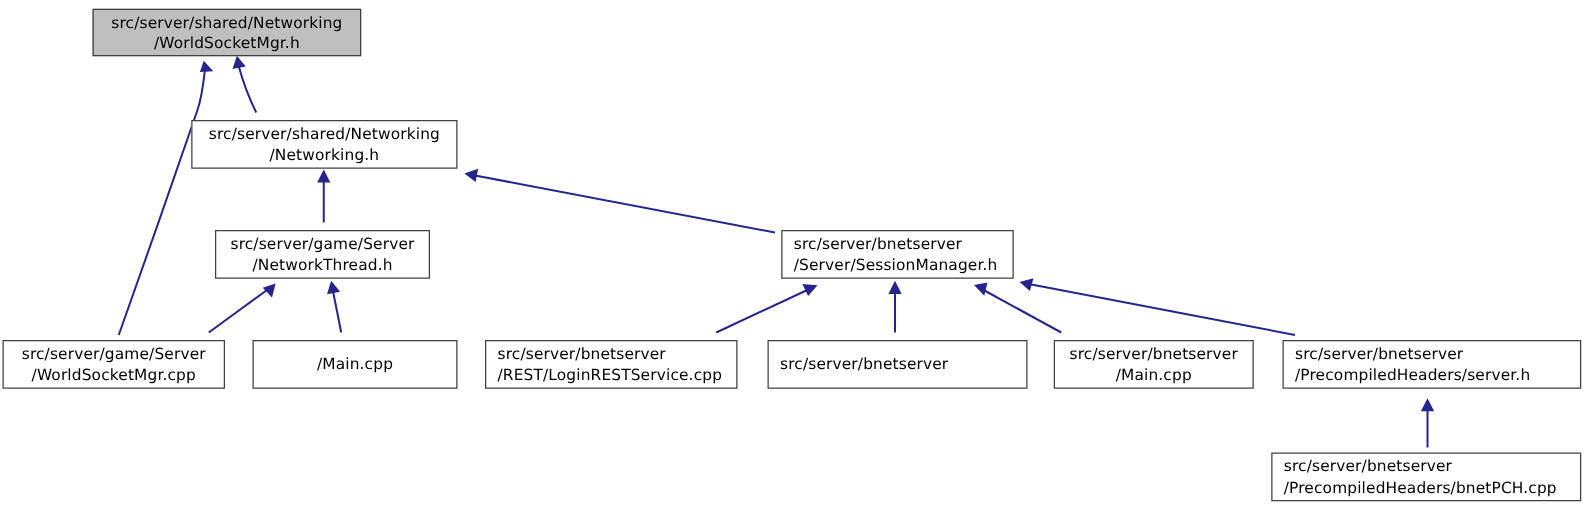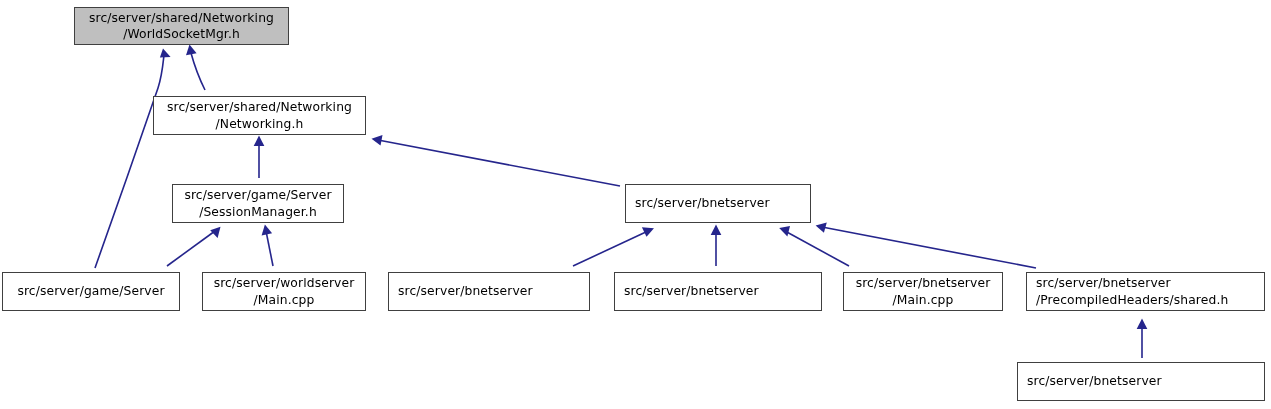--- a/index.html
+++ b/index.html
@@ -99,23 +99,23 @@
         <polygon points="815.6,225.5 826.8,222.5 823.9,232.8" class="edge-head"></polygon>
       </g>
       <g>
         <path d="M 1142,358 L 1142,325" class="edge-path"></path>
         <polygon points="1142.0,318.5 1147.3,329.0 1136.7,329.0" class="edge-head"></polygon>
       </g>
     </svg>
   <div id="node-layer">
       <div class="node centered root" style="left: 74px; top: 7px; width: 215px; height: 38px;"><span class="ln">src/server/shared/Networking</span><span class="ln">/WorldSocketMgr.h</span></div>
       <div class="node centered" style="left: 153px; top: 96px; width: 213px; height: 39px;"><span class="ln">src/server/shared/Networking</span><span class="ln">/Networking.h</span></div>
-      <div class="node centered" style="left: 172px; top: 184px; width: 172px; height: 39px;"><span class="ln">src/server/game/Server</span><span class="ln">/SessionManager.h</span></div>
-      <div class="node lefted" style="left: 625px; top: 184px; width: 186px; height: 39px;"><span class="ln">src/server/bnetserver</span></div>
-      <div class="node centered" style="left: 2px; top: 272px; width: 178px; height: 39px;"><span class="ln">src/server/game/Server</span></div>
-      <div class="node centered" style="left: 202px; top: 272px; width: 164px; height: 39px;"><span class="ln">src/server/worldserver</span><span class="ln">/Main.cpp</span></div>
-      <div class="node lefted" style="left: 388px; top: 272px; width: 202px; height: 39px;"><span class="ln">src/server/bnetserver</span></div>
+      <div class="node centered" style="left: 172px; top: 184px; width: 172px; height: 39px;"><span class="ln">src/server/game/Server</span><span class="ln">/NetworkThread.h</span></div>
+      <div class="node lefted" style="left: 625px; top: 184px; width: 186px; height: 39px;"><span class="ln">src/server/bnetserver</span><span class="ln">/Server/SessionManager.h</span></div>
+      <div class="node centered" style="left: 2px; top: 272px; width: 178px; height: 39px;"><span class="ln">src/server/game/Server</span><span class="ln">/WorldSocketMgr.cpp</span></div>
+      <div class="node centered" style="left: 202px; top: 272px; width: 164px; height: 39px;"><span class="ln">/Main.cpp</span></div>
+      <div class="node lefted" style="left: 388px; top: 272px; width: 202px; height: 39px;"><span class="ln">src/server/bnetserver</span><span class="ln">/REST/LoginRESTService.cpp</span></div>
       <div class="node lefted" style="left: 614px; top: 272px; width: 208px; height: 39px;"><span class="ln">src/server/bnetserver</span></div>
       <div class="node centered" style="left: 843px; top: 272px; width: 160px; height: 39px;"><span class="ln">src/server/bnetserver</span><span class="ln">/Main.cpp</span></div>
-      <div class="node lefted" style="left: 1026px; top: 272px; width: 239px; height: 39px;"><span class="ln">src/server/bnetserver</span><span class="ln">/PrecompiledHeaders/shared.h</span></div>
-      <div class="node lefted" style="left: 1017px; top: 362px; width: 248px; height: 39px;"><span class="ln">src/server/bnetserver</span></div>
+      <div class="node lefted" style="left: 1026px; top: 272px; width: 239px; height: 39px;"><span class="ln">src/server/bnetserver</span><span class="ln">/PrecompiledHeaders/server.h</span></div>
+      <div class="node lefted" style="left: 1017px; top: 362px; width: 248px; height: 39px;"><span class="ln">src/server/bnetserver</span><span class="ln">/PrecompiledHeaders/bnetPCH.cpp</span></div>
     </div>
 </div>
 
 </body></html>

